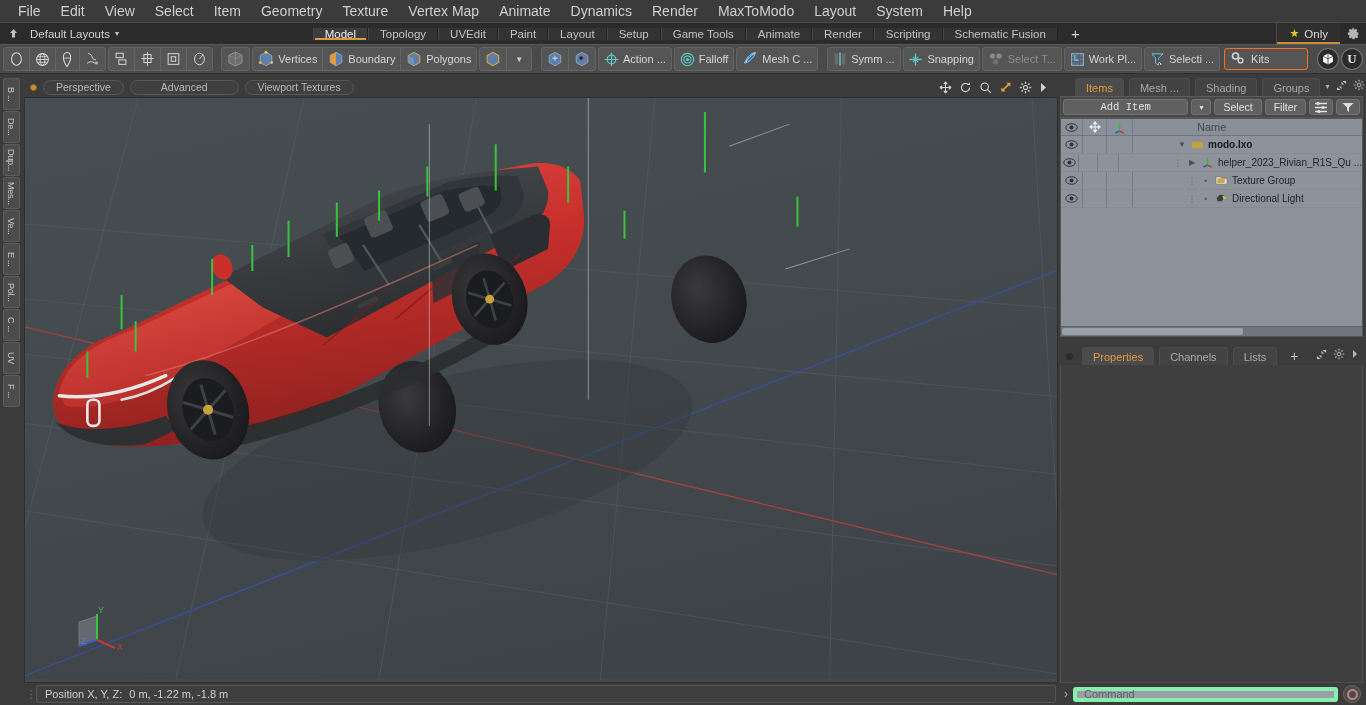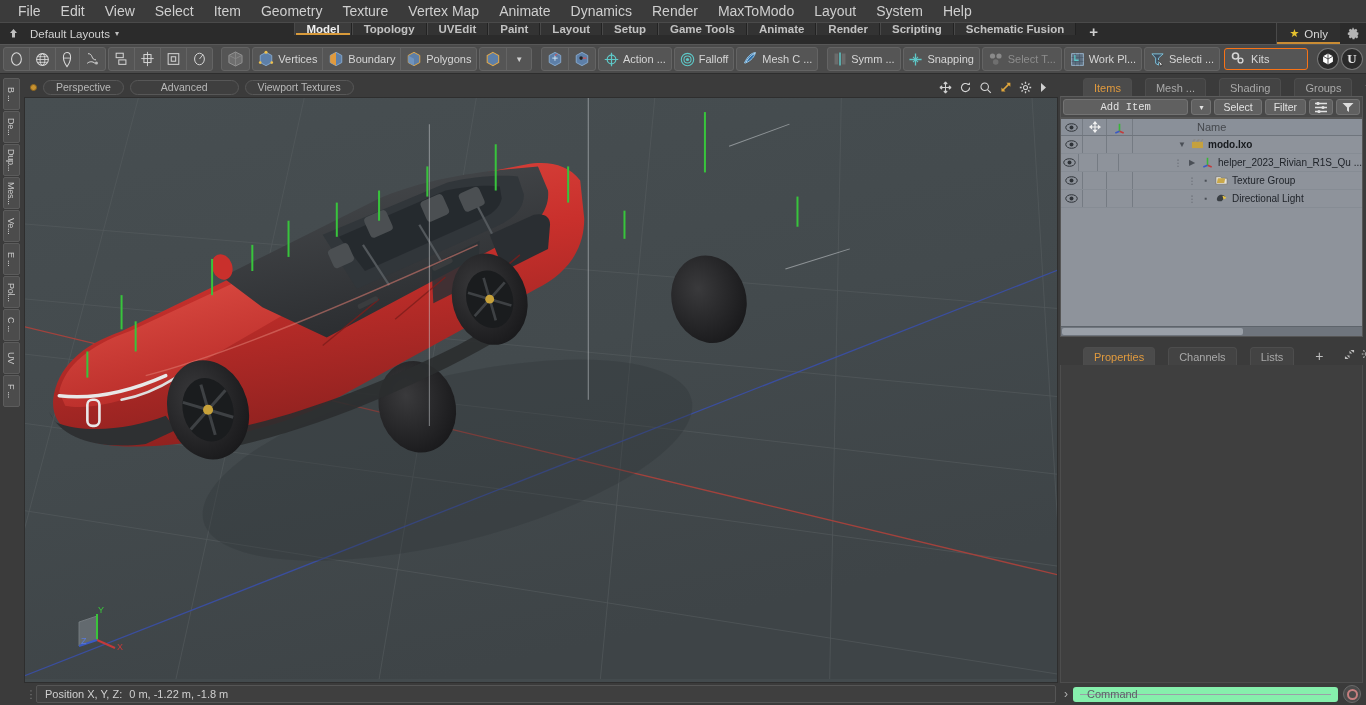--- a/index.html
+++ b/index.html
@@ -30,21 +30,21 @@
   .home-icon {
     width: 26px; display: flex; align-items: center; justify-content: center;
     color: #b9b9b9; font-size: 10px;
   }
   .layout-name {
     display: flex; align-items: center; padding: 0 10px 0 4px; color: #d2d2d2;
     font-size: 11.5px; white-space: nowrap;
   }
   .layout-name .caret { margin-left: 5px; font-size: 8px; color: #c0c0c0; }
   .spacer-flex { flex: 1; }
-  .ltabs { display: flex; align-items: flex-start; font-weight: bold; }
+  .ltabs { display: flex; align-items: center; }
   .ltab {
     padding: 0 11px; display: flex; align-items: center; justify-content: center;
     font-size: 11.5px; color: #c2c2c2; background: #333333;
     border-left: 1px solid #494949; border-right: 1px solid #222;
     white-space: nowrap; position: relative;
   }
   .ltab.active { background: #3c3c3c; color: #f0f0f0; }
   .ltab.active::after {
     content:''; position: absolute; left: 1px; right: 1px; bottom: 0; height: 2px; background: #d89a3a;
   }
@@ -129,21 +129,21 @@
   
   .statusrow { height: 22px; display: flex; align-items: center; flex: 0 0 22px; background:#3b3b3b; padding: 0 2px; }
   .statusbox {
     flex: 1; height: 18px; background: #3f3f3f; border: 1px solid #555; border-radius: 2px;
     display: flex; align-items: center; padding: 0 8px; gap: 7px; color: #d0d0d0; font-size: 11px;
   }
   .status-grip { width: 10px; height: 18px; display:flex; align-items:center; justify-content:center; color:#777; }
 
   
   .rightcol { width: 306px; flex: 0 0 306px; background: #3b3b3b; display: flex; flex-direction: column; padding: 3px 3px 0 0; }
-  .ptabrow { height: 19px; display: flex; align-items: flex-end; gap: 12px; flex: 0 0 19px; padding-left: 4px; }
+  .ptabrow { height: 19px; display: flex; align-items: flex-end; gap: 4px; flex: 0 0 19px; padding-left: 4px; }
   .pdot { width:7px; height:7px; border-radius:50%; background:#2b2b2b; margin:0 5px 5px 2px; }
   .ptab {
     padding: 0 10px; height: 18px; line-height: 18px; font-size: 11px; color: #a9a9a9;
     background: #434343; border-radius: 4px 4px 0 0; white-space: nowrap;
     border: 1px solid #4d4d4d; border-bottom: none; margin-right: 1px;
   }
   .ptab.active { color: #e09a3e; background: #4b4b4b; }
   .ptab.plus { background: transparent; border: none; color:#c0c0c0; font-size: 14px; padding: 0 8px; }
   .ptab-icons { margin-left:auto; display:flex; align-items:center; gap:6px; padding: 0 4px 3px 0; color:#b0b0b0; }
 
@@ -181,21 +181,21 @@
   .treefill { flex: 1; background: #8e939b; }
   .treescroll { height: 10px; background: #6f757d; border-top:1px solid #5e646b; display:flex; align-items:center;}
   .treescroll .thumb { width: 60%; height: 7px; background: #9aa0a8; margin-left:1px; border-radius:2px;}
 
   .propsplit { height: 9px; flex: 0 0 9px; }
   .propbody { height: 318px; flex: 0 0 318px; background: #3f3f3f; border: 1px solid #4d4d4d; border-top: none; }
 
   .cmdrow { height: 22px; flex: 0 0 22px; display: flex; align-items: center; gap: 5px; padding: 2px 2px 2px 4px; }
   .cmd-gt { color: #b0b0b0; font-size: 12px; }
   .cmdinput {
-    flex: 1; height: 15px; background: #9aa0a8; border: 7px solid #86efac; border-radius: 3px;
+    flex: 1; height: 15px; background: #9aa0a8; border: 4px solid #86efac; border-radius: 3px;
     display: flex; align-items: center; padding: 0 7px; color: #5c6168; font-size: 11px;
   }
   .rec-btn {
     width: 18px; height: 18px; border-radius: 50%; background: #4a4a4a; border: 1px solid #6a6a6a;
     display:flex; align-items:center; justify-content:center;
   }
   .rec-inner { width: 11px; height: 11px; border-radius:50%; border: 2px solid #c77f7f; }
 
   
   .vpstats {

